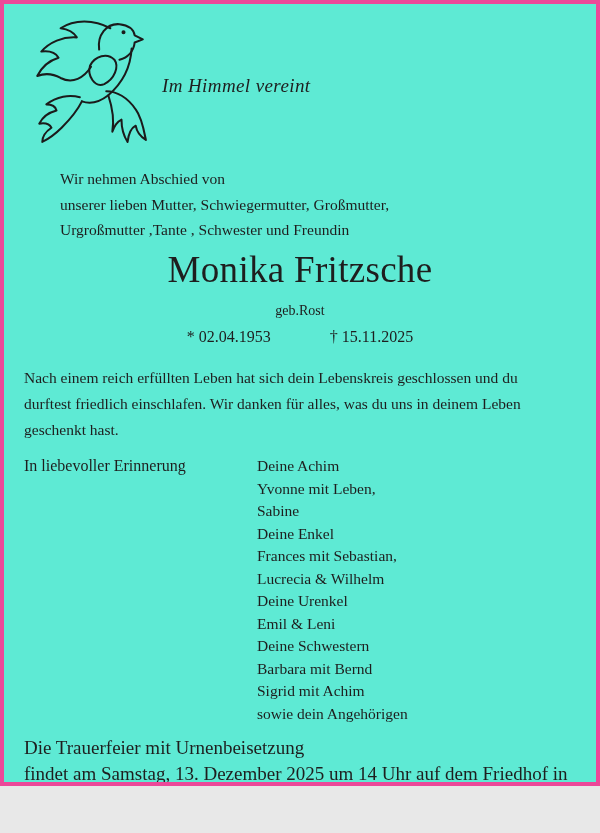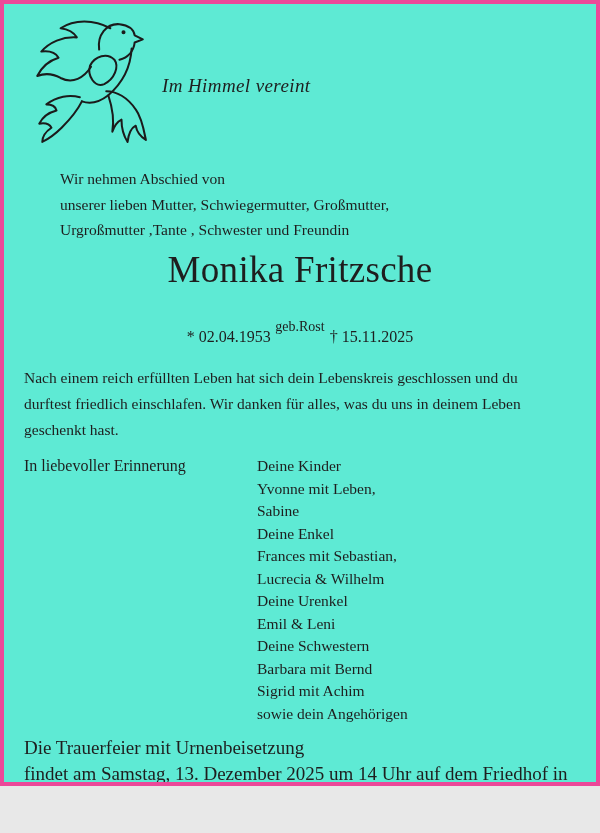--- a/index.html
+++ b/index.html
@@ -63,21 +63,20 @@
     letter-spacing: 0.3px;
   }
 
   .maiden {
     position: absolute;
     top: 299px;
     left: 0;
     width: 100%;
     text-align: center;
     font-size: 14px;
-    margin-top: 16px;
   }
 
   .dates {
     position: absolute;
     top: 324px;
     left: 0;
     width: 100%;
     display: flex;
     justify-content: center;
     gap: 59px;
@@ -161,21 +160,21 @@
 
   <div class="tribute">
       <div>Nach einem reich erfüllten Leben hat sich dein Lebenskreis geschlossen und du</div>
       <div>durftest friedlich einschlafen. Wir danken für alles, was du uns in deinem Leben</div>
       <div>geschenkt hast.</div>
     </div>
 
   <div class="memorial-label">In liebevoller Erinnerung</div>
 
   <div class="mourners">
-      <div>Deine Kinder</div>
+      <div>Deine Achim</div>
       <div>Yvonne mit Leben,</div>
       <div>Sabine</div>
       <div>Deine Enkel</div>
       <div>Frances mit Sebastian,</div>
       <div>Lucrecia &amp; Wilhelm</div>
       <div>Deine Urenkel</div>
       <div>Emil &amp; Leni</div>
       <div>Deine Schwestern</div>
       <div>Barbara mit Bernd</div>
       <div>Sigrid mit Achim</div>

